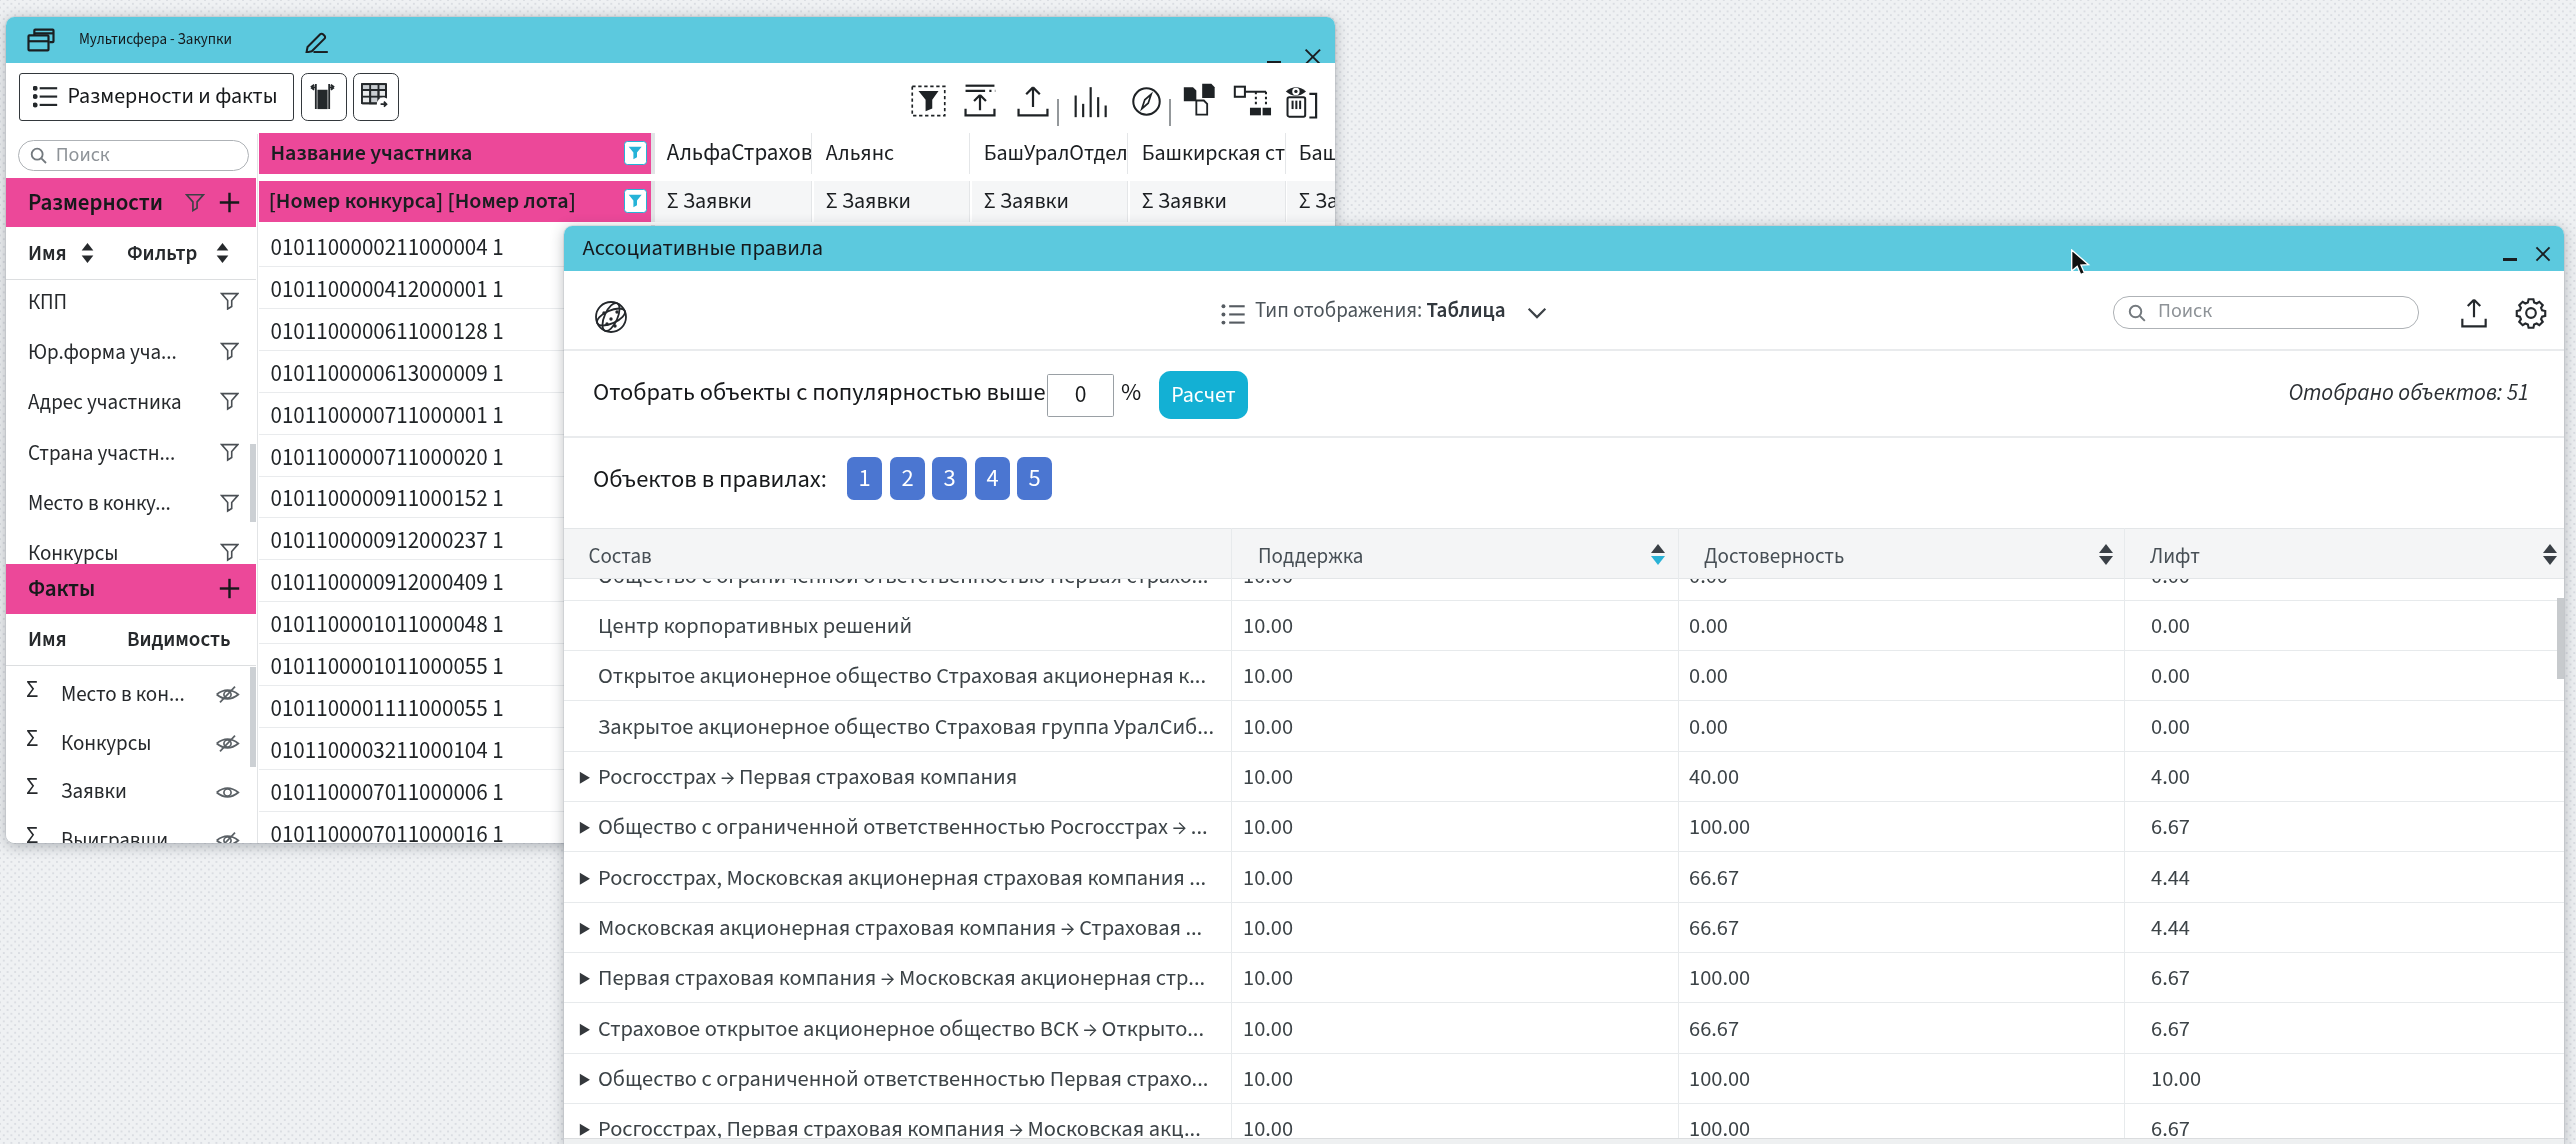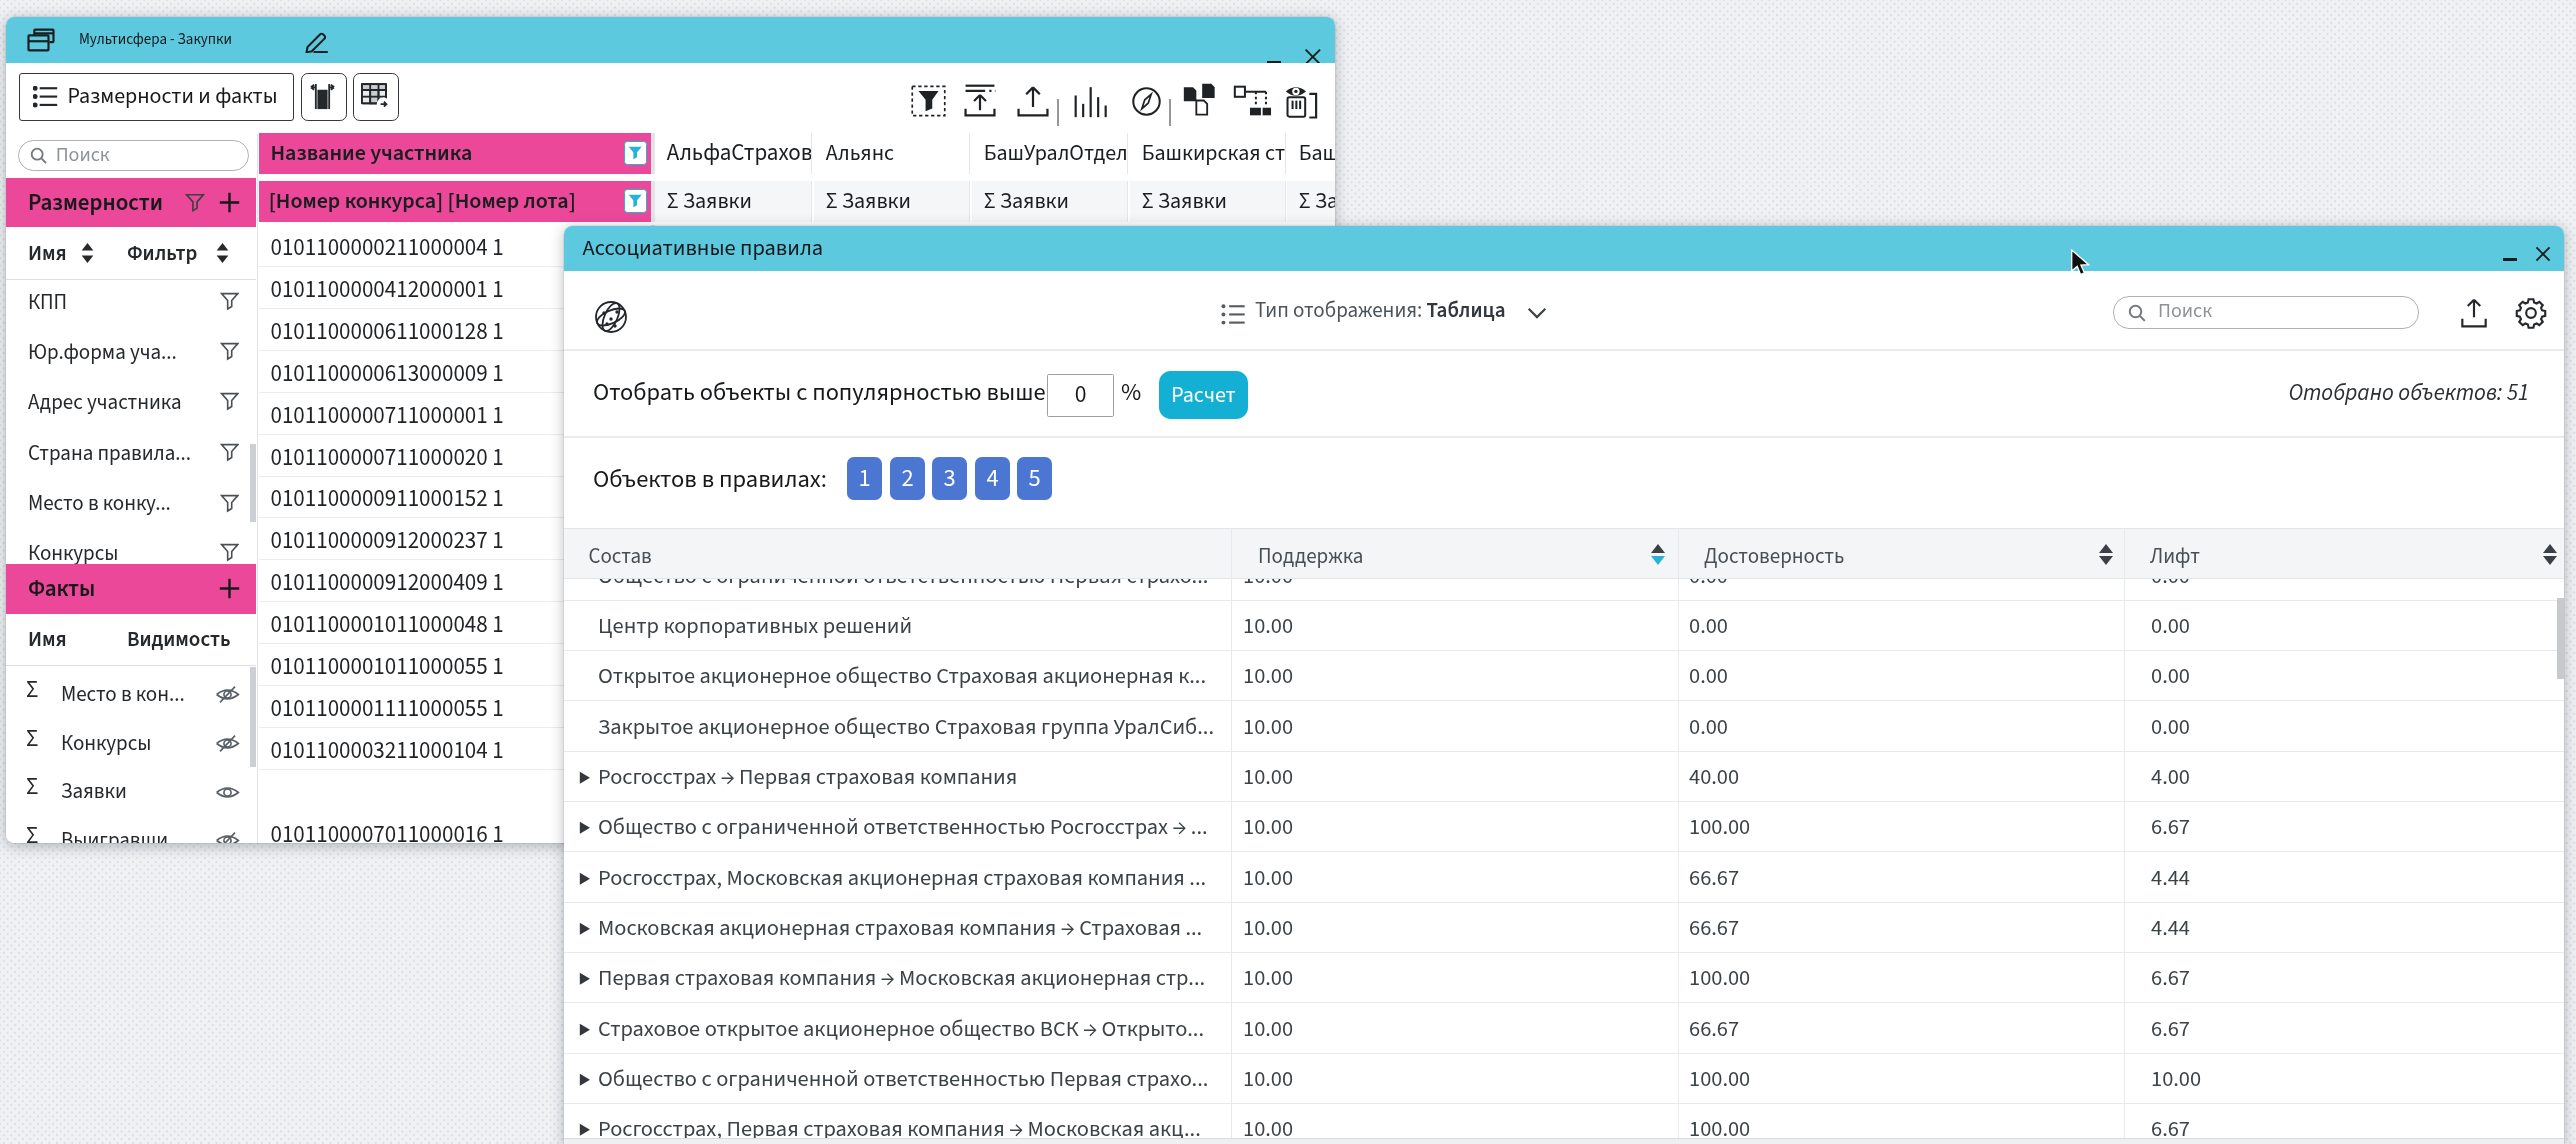--- a/index.html
+++ b/index.html
@@ -203,21 +203,21 @@
         <svg class="abs" style="left:209px;top:16px" width="15" height="20" viewBox="0 0 18 24">
             <path d="M9 0 L16 9 H2 Z" fill="#26292c"></path>
             <path d="M9 24 L2 15 H16 Z" fill="#26292c"></path>
           </svg>
       </div>
 
       <div class="abs" style="left:0;top:146px;width:250px;height:284px;overflow:hidden">
         <div class="abs lp-item" style="left:22px;top:0.5px;height:42px;line-height:42px">КПП</div>
         <div class="abs lp-item" style="left:22px;top:51px;height:42px;line-height:42px">Юр.форма уча...</div>
         <div class="abs lp-item" style="left:22px;top:101px;height:42px;line-height:42px">Адрес участника</div>
-        <div class="abs lp-item" style="left:22px;top:152px;height:42px;line-height:42px">Страна правила...</div>
+        <div class="abs lp-item" style="left:22px;top:152px;height:42px;line-height:42px">Страна участн...</div>
         <div class="abs lp-item" style="left:22px;top:202px;height:42px;line-height:42px">Место в конку...</div>
         <div class="abs lp-item" style="left:22px;top:252px;height:42px;line-height:42px">Конкурсы</div>
         <svg class="abs" style="left:214px;top:11.8px" width="19.4" height="18.6" viewBox="0 0 24 23">
             <path d="M2 2 H22 L14.5 10.5 V18 l-5 3 V10.5 Z" fill="none" stroke="#4a4f54" stroke-width="2"></path>
           </svg>
         <svg class="abs" style="left:214px;top:62px" width="19.4" height="18.6" viewBox="0 0 24 23">
             <path d="M2 2 H22 L14.5 10.5 V18 l-5 3 V10.5 Z" fill="none" stroke="#4a4f54" stroke-width="2"></path>
           </svg>
         <svg class="abs" style="left:214px;top:112px" width="19.4" height="18.6" viewBox="0 0 24 23">
             <path d="M2 2 H22 L14.5 10.5 V18 l-5 3 V10.5 Z" fill="none" stroke="#4a4f54" stroke-width="2"></path>
@@ -324,20 +324,21 @@
           <div class="num abs" style="left:0;top:126px;width:392px;height:42px;line-height:45px;padding-left:11.8px;border-bottom:0.8px solid #e9ebed">0101100000613000009 1</div>
           <div class="num abs" style="left:0;top:168px;width:392px;height:42px;line-height:45px;padding-left:11.8px;border-bottom:0.8px solid #e9ebed">0101100000711000001 1</div>
           <div class="num abs" style="left:0;top:210px;width:392px;height:42px;line-height:45px;padding-left:11.8px;border-bottom:0.8px solid #e9ebed">0101100000711000020 1</div>
           <div class="num abs" style="left:0;top:251px;width:392px;height:42px;line-height:45px;padding-left:11.8px;border-bottom:0.8px solid #e9ebed">0101100000911000152 1</div>
           <div class="num abs" style="left:0;top:293px;width:392px;height:42px;line-height:45px;padding-left:11.8px;border-bottom:0.8px solid #e9ebed">0101100000912000237 1</div>
           <div class="num abs" style="left:0;top:335px;width:392px;height:42px;line-height:45px;padding-left:11.8px;border-bottom:0.8px solid #e9ebed">0101100000912000409 1</div>
           <div class="num abs" style="left:0;top:377px;width:392px;height:42px;line-height:45px;padding-left:11.8px;border-bottom:0.8px solid #e9ebed">0101100001011000048 1</div>
           <div class="num abs" style="left:0;top:419px;width:392px;height:42px;line-height:45px;padding-left:11.8px;border-bottom:0.8px solid #e9ebed">0101100001011000055 1</div>
           <div class="num abs" style="left:0;top:461px;width:392px;height:42px;line-height:45px;padding-left:11.8px;border-bottom:0.8px solid #e9ebed">0101100001111000055 1</div>
           <div class="num abs" style="left:0;top:503px;width:392px;height:42px;line-height:45px;padding-left:11.8px;border-bottom:0.8px solid #e9ebed">0101100003211000104 1</div>
+          <div class="num abs" style="left:0;top:545px;width:392px;height:42px;line-height:45px;padding-left:11.8px;border-bottom:0.8px solid #e9ebed">0101100007011000006 1</div>
           <div class="num abs" style="left:0;top:587px;width:392px;height:42px;line-height:45px;padding-left:11.8px;border-bottom:0.8px solid #e9ebed">0101100007011000016 1</div>
         </div>
       <div class="abs vline" style="left:393px;top:92px;width:4.2px;height:618px"></div>
     </div>
   </div>
 
   <div class="abs win" id="assoc-dialog" style="left:564px;top:226px;width:2000px;height:919px;border-radius:8.4px 8.4px 0 0">
     <div class="abs titlebar" style="left:0;top:0;width:100%;height:45px;border-radius:8.4px 8.4px 0 0">
       <div class="abs tb-text" style="left:18.6px;top:0;height:44px;line-height:44px;font-size:22.4px">Ассоциативные правила</div>
       <div class="abs" style="left:1939px;top:32px;width:14.4px;height:2.5px;background:#1a1e21"></div>

